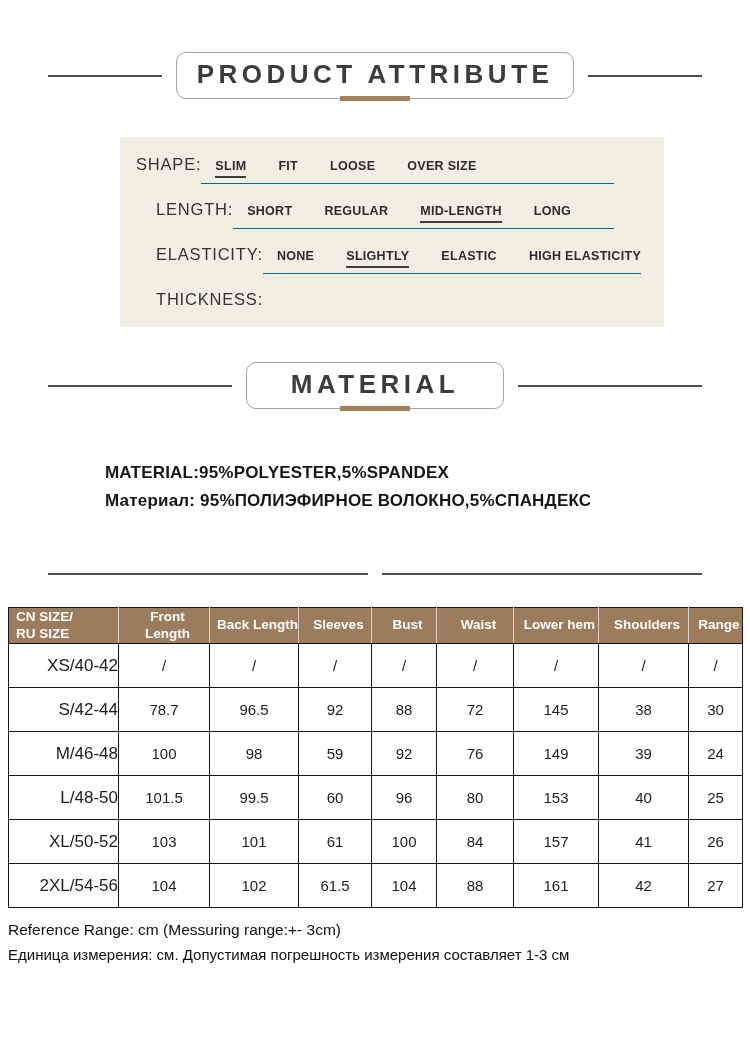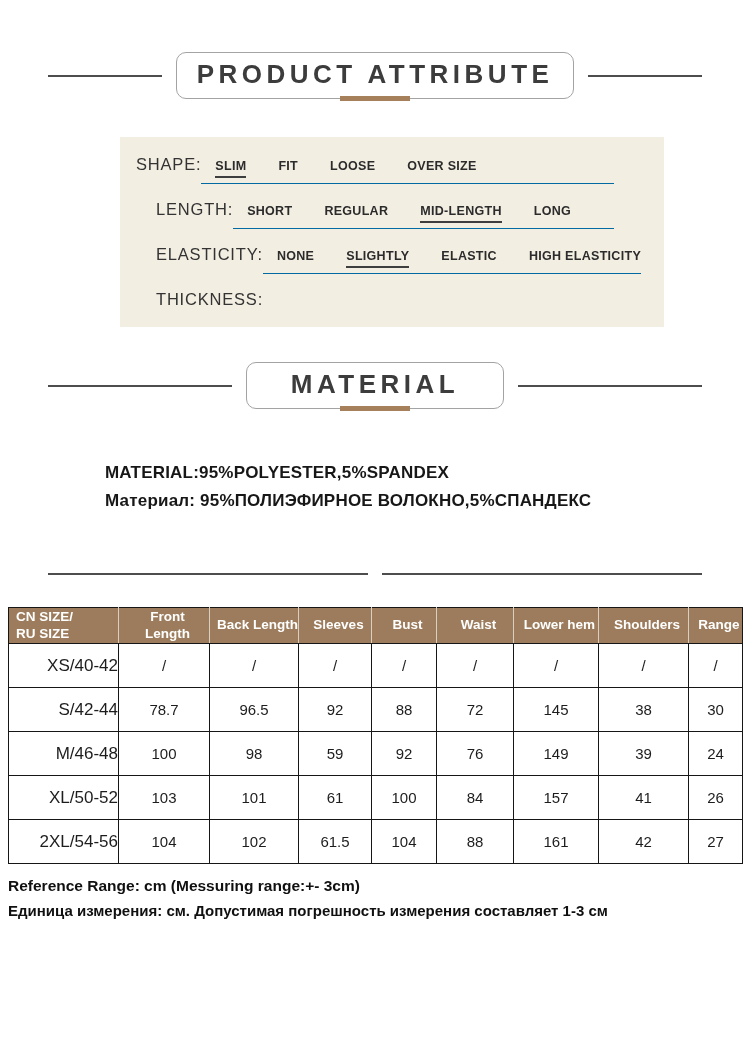--- a/index.html
+++ b/index.html
@@ -126,21 +126,21 @@
     line-height: 1.12;
     white-space: pre-line;
   }
   .size-table tr.data-row td { height: 44px; font-size: 15px; }
   .size-table tr.data-row td.row-label { font-size: 17px; text-align: right; }
 
   
   .note {
     margin: 13px 0 0 8px;
     font-size: 15.5px;
-    font-weight: bold;
+    font-weight: normal;
     color: #101010;
   }
   .note.ru { margin-top: 7px; font-size: 15px; }
 </style>
 </head>
 <body>
 
 <div class="page">
 
   <div class="section-header header-1">
@@ -263,20 +263,31 @@
         <td>100</td>
         <td>98</td>
         <td>59</td>
         <td>92</td>
         <td>76</td>
         <td>149</td>
         <td>39</td>
         <td>24</td>
       </tr>
       <tr class="data-row">
+        <td class="row-label">L/48-50</td>
+        <td>101.5</td>
+        <td>99.5</td>
+        <td>60</td>
+        <td>96</td>
+        <td>80</td>
+        <td>153</td>
+        <td>40</td>
+        <td>25</td>
+      </tr>
+      <tr class="data-row">
         <td class="row-label">XL/50-52</td>
         <td>103</td>
         <td>101</td>
         <td>61</td>
         <td>100</td>
         <td>84</td>
         <td>157</td>
         <td>41</td>
         <td>26</td>
       </tr>

